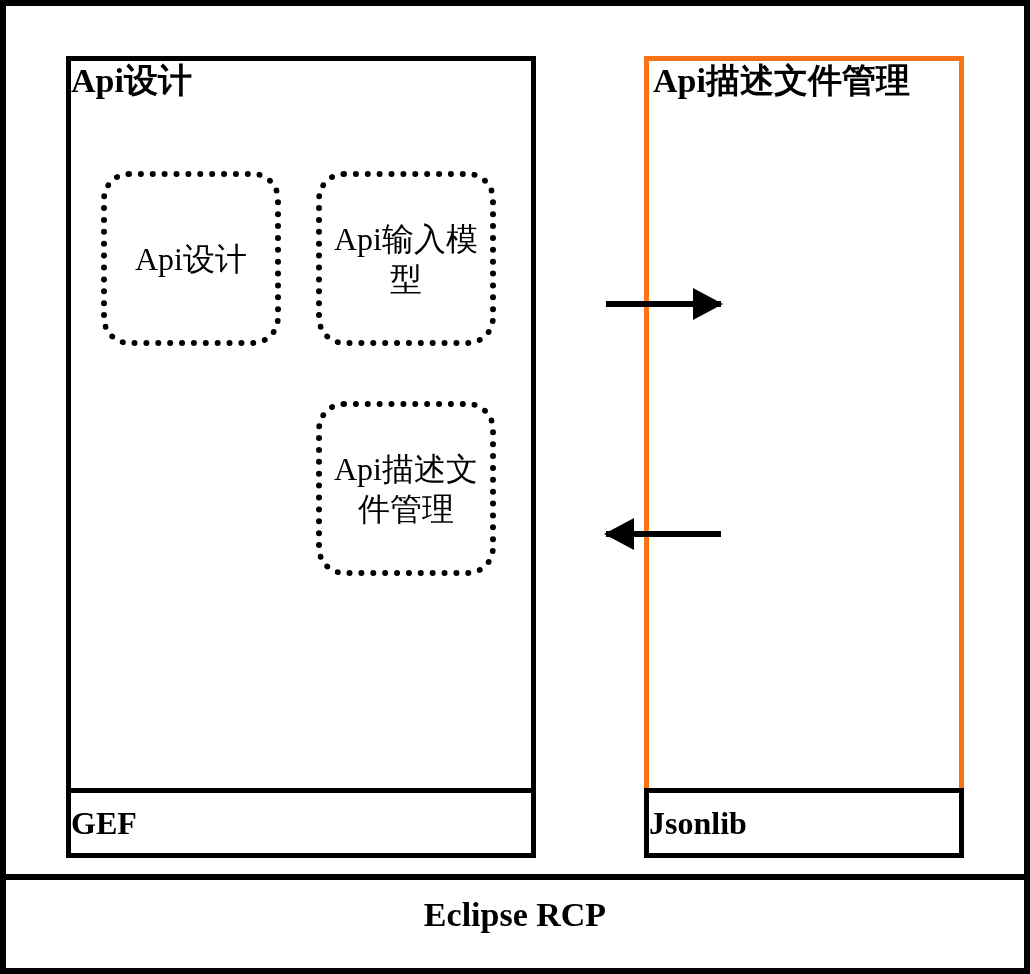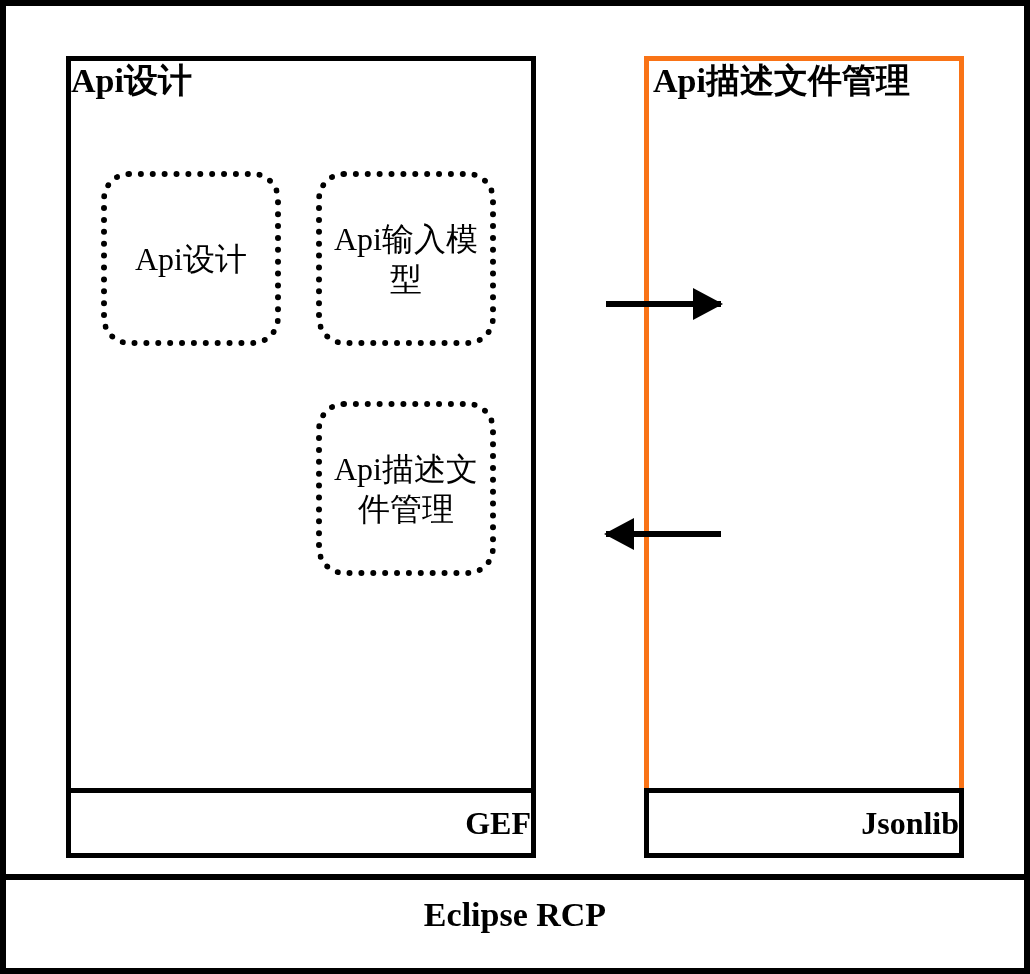--- a/index.html
+++ b/index.html
@@ -55,21 +55,21 @@
   }
   .col-footer {
     position: absolute;
     left: -5px;
     right: -5px;
     bottom: -5px;
     height: 70px;
     border: 5px solid #000;
     font-weight: bold;
     font-size: 32px;
-    text-align: right;
+    text-align: left;
     line-height: 60px;
     background: #fff;
   }
   .dotted-box {
     position: absolute;
     border: 6px dotted #000;
     border-radius: 28px;
     display: flex;
     align-items: center;
     justify-content: center;

